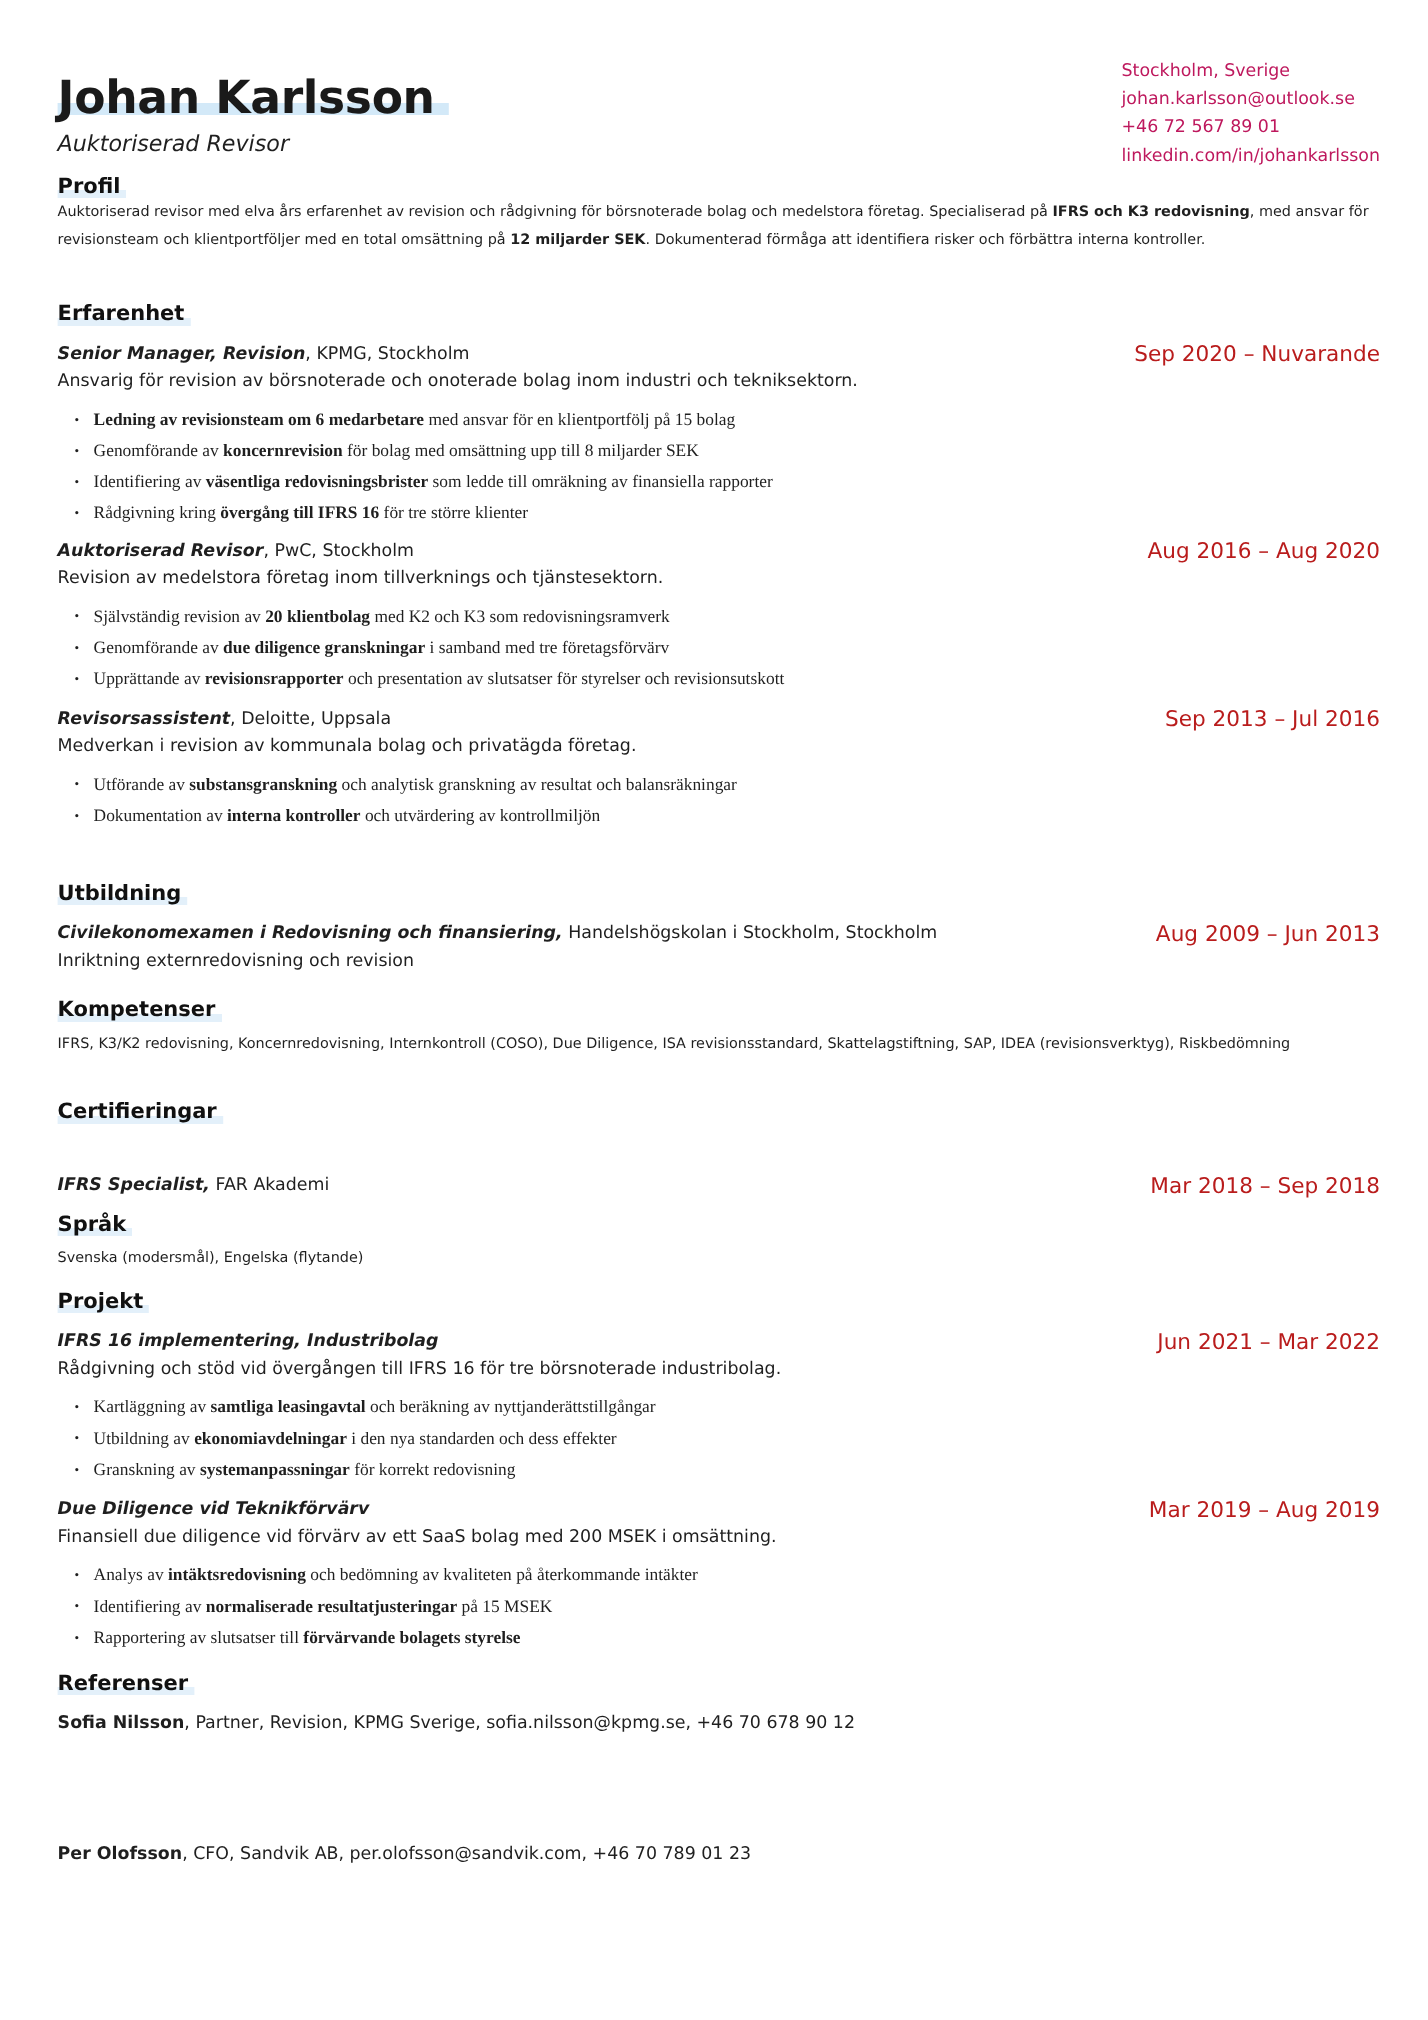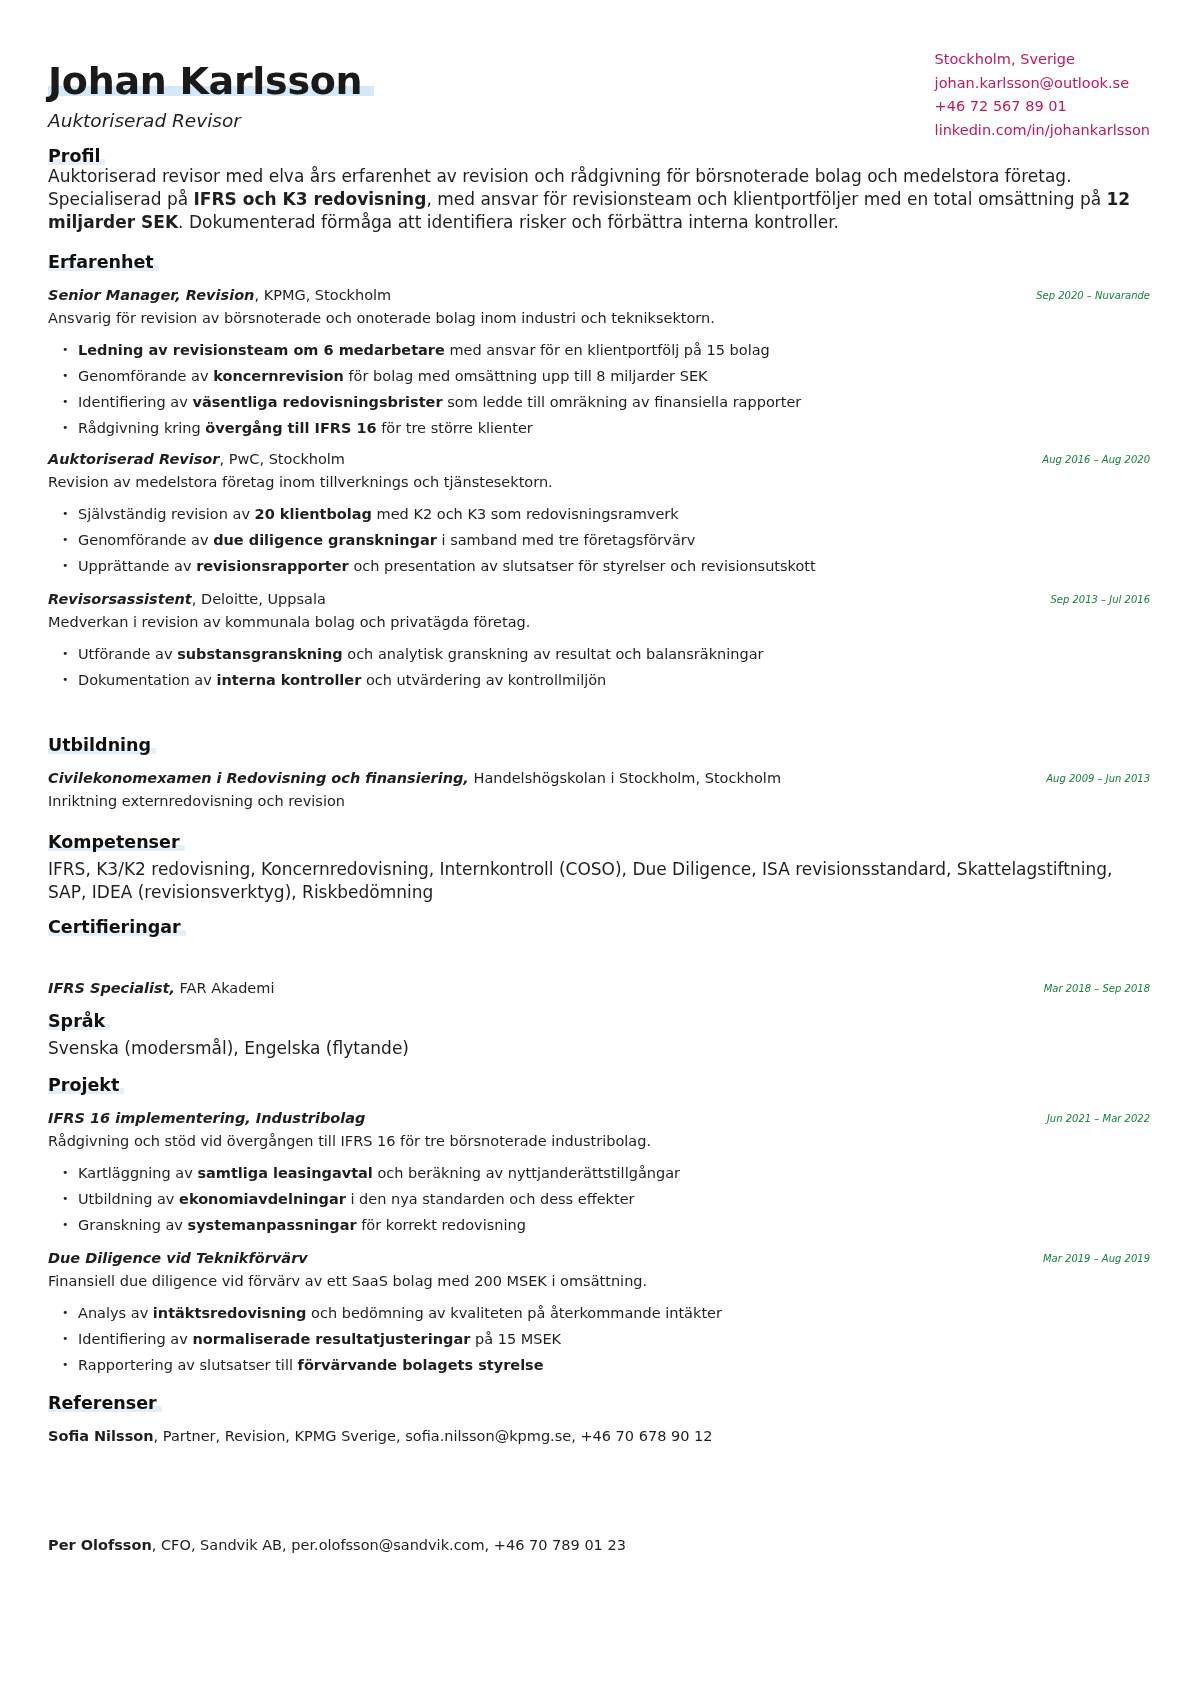--- a/index.html
+++ b/index.html
@@ -32,26 +32,26 @@
 
   
   .section-title {
     display: inline-block;
     font-size: 17.5px; font-weight: bold; color: #111;
     background: linear-gradient(to bottom, transparent 60%, #e3f0fa 60%, #e3f0fa 92%, transparent 92%);
     padding-right: 5px;
     line-height: 1.2;
   }
   .abs { position: absolute; left: 0; width: 1102px; }
-  .para { font-size: 17px; line-height: 23px; }
+  .para { font-size: 12px; line-height: 23px; }
   .row { position: relative; height: 23px; font-size: 14.5px; line-height: 23px; white-space: nowrap; }
-  .row .date { position: absolute; right: 0; top: 0; font-style: italic; font-size: 10px; color: #15803d; }
+  .row .date { position: absolute; right: 0; top: 0; font-size: 18px; color: #b91c1c; }
   .role { font-weight: bold; font-style: italic; margin-top: 48px; }
   .bullets { margin: 0; padding: 0; list-style: none; }
-  .bullets li { position: relative; padding-left: 30px; font-size: 14.5px; line-height: 26px; white-space: nowrap; }
+  .bullets li { position: relative; padding-left: 30px; font-size: 14.5px; line-height: 26px; white-space: nowrap; font-family: Liberation Serif, serif; }
   .bullets li::before { content: "•"; position: absolute; left: 14px; top: 0; font-size: 11px; }
   b { font-weight: bold; }
 </style>
 </head>
 <body>
 
 <div class="page">
 
   <div class="header">
     <div class="name">Johan Karlsson</div>

